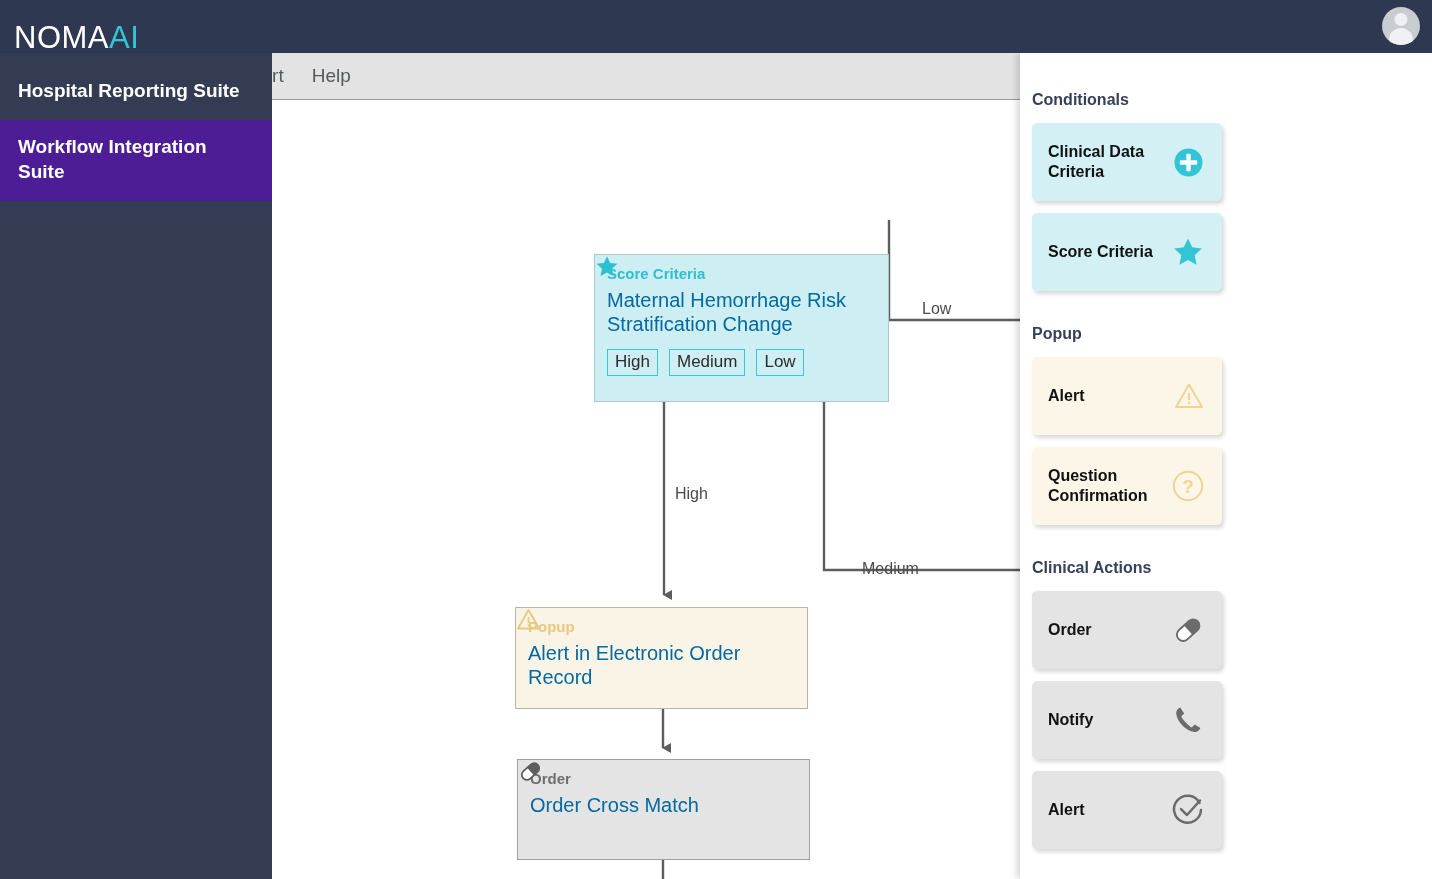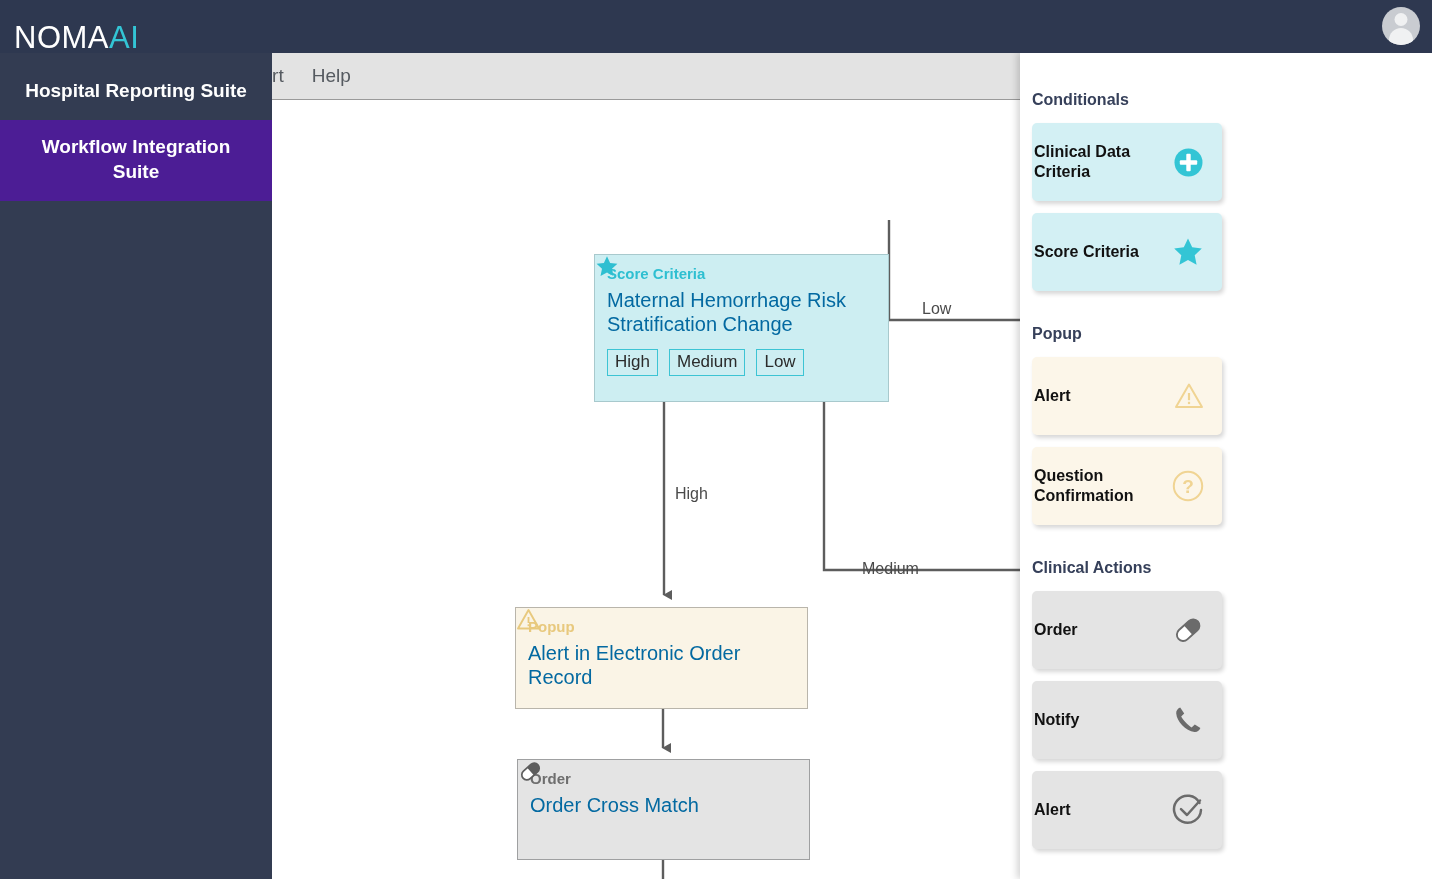--- a/index.html
+++ b/index.html
@@ -37,21 +37,21 @@
   }
 
   
   .sidebar {
     position: absolute; left: 0; top: 53px; width: 272px; height: 826px;
     background: #333c52; z-index: 30;
   }
   .nav-item {
     padding: 14px 18px 16px 18px;
     font-size: 19px; font-weight: bold; line-height: 1.35;
-    color: #ffffff; cursor: pointer; text-align: center;
+    color: #ffffff; cursor: pointer;
   }
   .nav-item.first { padding-top: 25px; }
   .nav-item.active { background: #4c1d95; }
 
   
   .menubar {
     position: absolute; left: 272px; top: 53px; width: 748px; height: 47px;
     background: #e3e3e3; border-bottom: 1px solid #9a9a9a; z-index: 20;
     display: flex; align-items: center;
   }
@@ -111,21 +111,21 @@
     font-size: 16px; font-weight: bold; color: #36405a;
     margin: 0 0 14px 0; padding-left: 0px;
   }
   .sec-title.gap { margin-top: 34px; }
   .card-grid {
     display: flex; flex-wrap: wrap; gap: 12px;
   }
   .pcard {
     width: 190px; height: 78px; border-radius: 5px;
     display: flex; align-items: center; justify-content: space-between;
-    padding: 0 18px 0 2px; cursor: pointer;
+    padding: 0 18px 0 16px; cursor: pointer;
     box-shadow: 2px 3px 4px rgba(0,0,0,0.16);
   }
   .pcard .lbl {
     font-size: 16px; font-weight: bold; color: #111111; line-height: 1.22;
   }
   .pcard.cond { background: #d3f0f4; }
   .pcard.pop  { background: #fcf6e9; }
   .pcard.act  { background: #e4e4e4; }
   .pcard .ico { flex: 0 0 auto; display: flex; align-items: center; }
 </style>

